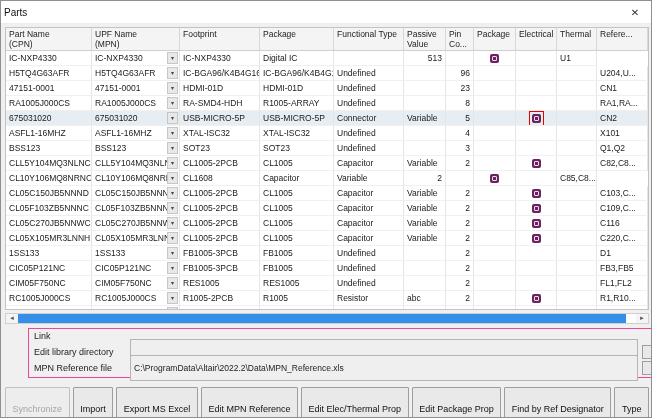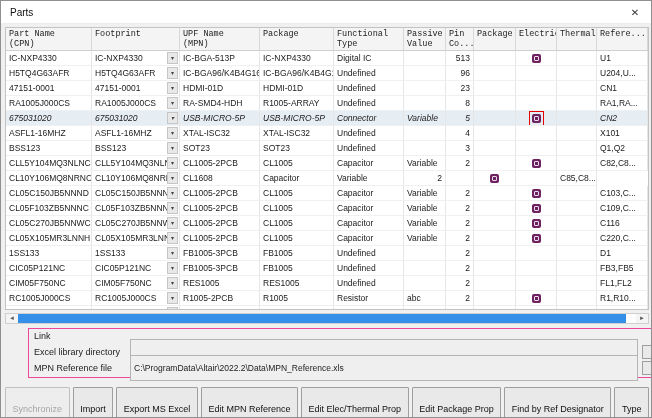--- a/index.html
+++ b/index.html
@@ -2,34 +2,34 @@
 <html><head>
 <meta charset="utf-8">
 <style>
   html,body{margin:0;padding:0;background:#cfcfcf;font-family:"Liberation Sans",sans-serif;}
   #window{position:relative;width:652px;height:418px;background:#f0f0f0;border:1px solid #8f8f8f;
           box-sizing:border-box;overflow:hidden;font-size:9px;color:#111;}
 
   
   .titlebar{position:absolute;top:0;left:0;right:0;height:22px;background:#ffffff;
             display:flex;align-items:center;border-bottom:1px solid #ededed;}
-  .title{padding-left:9px;font-size:10px;color:#111;}
+  .title{padding-left:3px;font-size:10px;color:#111;}
   .close-btn{margin-left:auto;width:32px;height:22px;border:none;background:transparent;
              font-size:10px;color:#333;line-height:22px;text-align:center;cursor:pointer;}
 
   
   .table{position:absolute;top:26px;left:4px;width:644px;height:283px;background:#fff;
          border:1px solid #c3c3c3;box-sizing:border-box;overflow:hidden;}
   .thead-row,.trow{display:grid;grid-template-columns:86px 88px 80px 74px 70px 42px 28px 42px 41px 40px 1fr;}
-  .thead-row{height:22px;background:#f4f4f4;border-bottom:1px solid #cfcfcf;font-family:Liberation Mono, monospace;}
+  .thead-row{height:22px;background:#f4f4f4;border-bottom:1px solid #cfcfcf;}
   .th{font-size:8.5px;line-height:10px;padding:1px 3px;border-right:1px solid #d8d8d8;
       white-space:pre-line;overflow:hidden;color:#222;box-sizing:border-box;cursor:default;}
   .tbody{height:259px;overflow:hidden;background:#fff;}
   .trow{height:15px;line-height:14px;}
-  .trow.selected{background:#e6edf3;font-style:italic;}
+  .trow.selected{background:#e6edf3;}
   .td{font-size:8.5px;padding:0 3px;border-right:1px solid #e6e6e6;border-bottom:1px solid #f0f0f0;
       overflow:hidden;white-space:nowrap;box-sizing:border-box;color:#1a1a1a;}
   .td.num{text-align:right;}
   .td.combo{display:flex;align-items:center;padding-right:0;}
   .cell-text{flex:1;overflow:hidden;white-space:nowrap;}
   .combo-btn{flex:0 0 11px;height:12px;margin-right:1px;background:#e8e8e8;border:1px solid #c6c6c6;
              font-size:6px;line-height:10px;text-align:center;color:#444;box-sizing:border-box;cursor:pointer;}
   .td.center{display:flex;align-items:center;justify-content:center;}
   .eicon-wrap{display:inline-flex;align-items:center;justify-content:center;}
   .eicon-wrap.hl{border:1px solid #e60000;padding:2px;}
@@ -69,42 +69,41 @@
 
   <div class="titlebar">
     <span class="title">Parts</span>
     <button class="close-btn">✕</button>
   </div>
 
   <div class="table">
     <div class="thead-row">
         <div class="th">Part Name
 (CPN)</div>
-        <div class="th">Footprint</div>
         <div class="th">UPF Name
 (MPN)</div>
+        <div class="th">Footprint</div>
         <div class="th">Package</div>
         <div class="th">Functional Type</div>
         <div class="th">Passive
 Value</div>
         <div class="th">Pin
 Co...</div>
         <div class="th">Package</div>
         <div class="th">Electrical</div>
         <div class="th">Thermal</div>
         <div class="th">Refere...</div>
       </div>
     <div class="tbody">
         <div class="trow">
           <div class="td">IC-NXP4330</div>
           <div class="td combo">
             <span class="cell-text">IC-NXP4330</span>
             <span class="combo-btn">▾</span>
           </div>
-          <div class="td">IC-BGA-513P</div>
           <div class="td">IC-NXP4330</div>
           <div class="td">Digital IC</div>
           <div class="td"></div>
           <div class="td num">513</div>
           <div class="td"></div>
           <div class="td center">
             <span class="eicon-wrap">
               <span class="eicon"></span>
             </span>
           </div>
@@ -425,21 +424,21 @@
     <span class="sarrow">◄</span>
     <div class="strack">
       <div class="sthumb"></div>
     </div>
     <span class="sarrow">►</span>
   </div>
 
   <div class="linkbox">
     <div class="link-label">Link</div>
     <div class="field-row">
-      <span class="field-label">Excel library directory</span>
+      <span class="field-label">Edit library directory</span>
       <input class="field-input" type="text" value="" style="">
       <button class="browse-btn">...</button>
     </div>
     <div class="field-row">
       <span class="field-label">MPN Reference file</span>
       <input class="field-input" type="text" value="C:\ProgramData\Altair\2022.2\Data\MPN_Reference.xls" style="">
       <button class="browse-btn">...</button>
     </div>
   </div>
 

